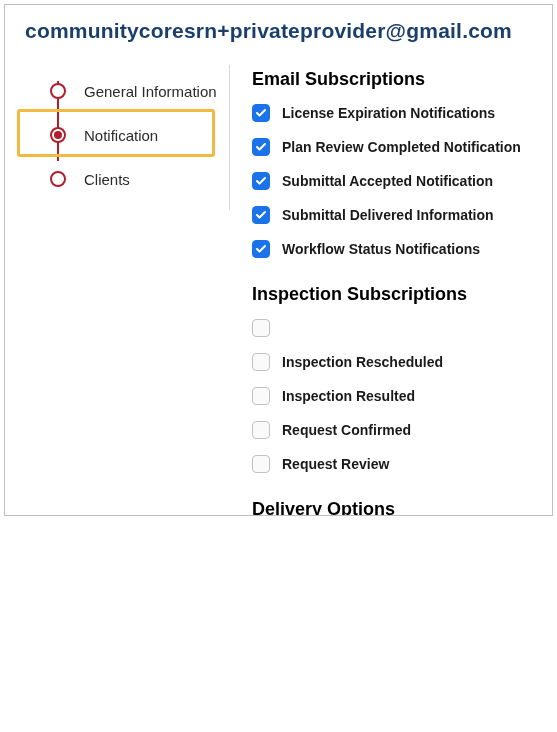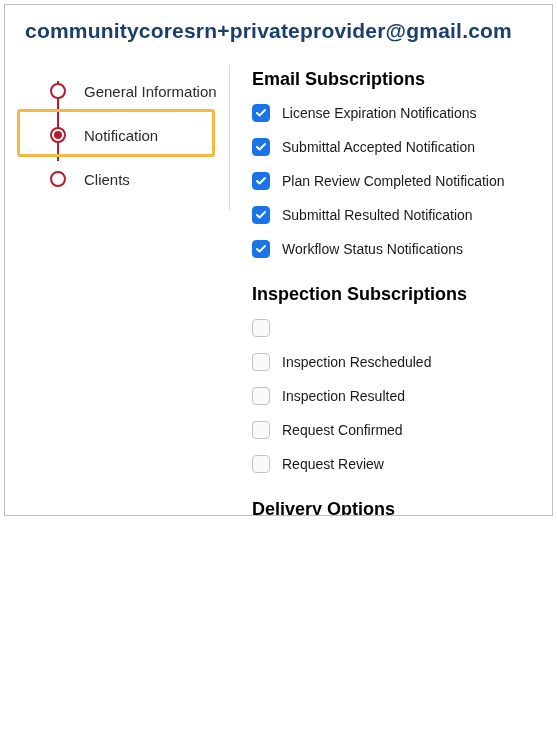--- a/index.html
+++ b/index.html
@@ -123,21 +123,21 @@
   }
   .checkbox.checked {
     background: #1a73e8;
     border-color: #1a73e8;
   }
   .checkbox.checked svg { display: block; }
   .checkbox svg { display: none; }
   .opt-label {
     margin-left: 12px;
     font-size: 14px;
-    font-weight: 400;
+    font-weight: 700;
     color: #1a1a1a;
   }
 </style>
 </head>
 <body>
 
 <div class="frame">
   <div class="page-title">communitycoresrn+privateprovider@gmail.com</div>
 
   <div class="body">
@@ -176,37 +176,37 @@
               </svg>
             </div>
             <span class="opt-label">License Expiration Notifications</span>
           </div>
           <div class="opt-row">
             <div class="checkbox checked">
               <svg width="12" height="12" viewBox="0 0 24 24">
                 <path fill="none" stroke="#fff" stroke-width="4" stroke-linecap="round" stroke-linejoin="round" d="M4 12l5 5L20 6"></path>
               </svg>
             </div>
+            <span class="opt-label">Plan Review Completed Notification</span>
+          </div>
+          <div class="opt-row">
+            <div class="checkbox checked">
+              <svg width="12" height="12" viewBox="0 0 24 24">
+                <path fill="none" stroke="#fff" stroke-width="4" stroke-linecap="round" stroke-linejoin="round" d="M4 12l5 5L20 6"></path>
+              </svg>
+            </div>
             <span class="opt-label">Submittal Accepted Notification</span>
           </div>
           <div class="opt-row">
             <div class="checkbox checked">
               <svg width="12" height="12" viewBox="0 0 24 24">
                 <path fill="none" stroke="#fff" stroke-width="4" stroke-linecap="round" stroke-linejoin="round" d="M4 12l5 5L20 6"></path>
               </svg>
             </div>
-            <span class="opt-label">Plan Review Completed Notification</span>
-          </div>
-          <div class="opt-row">
-            <div class="checkbox checked">
-              <svg width="12" height="12" viewBox="0 0 24 24">
-                <path fill="none" stroke="#fff" stroke-width="4" stroke-linecap="round" stroke-linejoin="round" d="M4 12l5 5L20 6"></path>
-              </svg>
-            </div>
-            <span class="opt-label">Submittal Resulted Notification</span>
+            <span class="opt-label">Submittal Delivered Information</span>
           </div>
           <div class="opt-row">
             <div class="checkbox checked">
               <svg width="12" height="12" viewBox="0 0 24 24">
                 <path fill="none" stroke="#fff" stroke-width="4" stroke-linecap="round" stroke-linejoin="round" d="M4 12l5 5L20 6"></path>
               </svg>
             </div>
             <span class="opt-label">Workflow Status Notifications</span>
           </div>
         </div>

